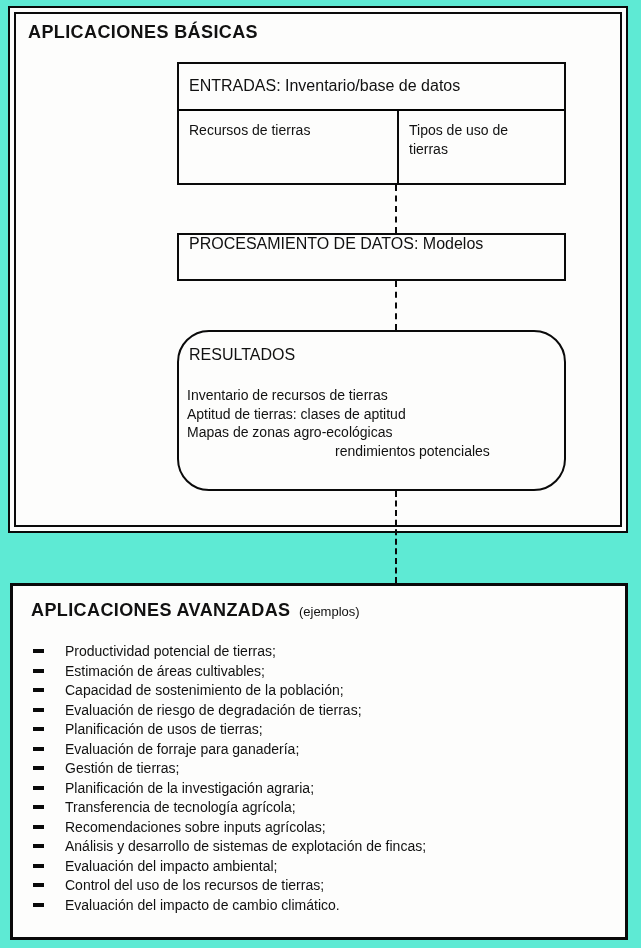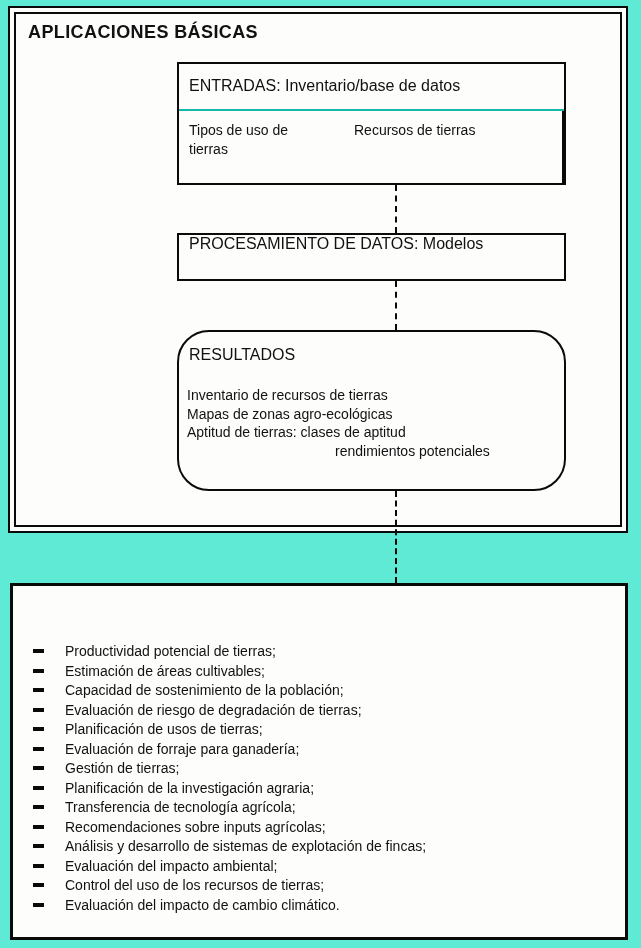--- a/index.html
+++ b/index.html
@@ -44,21 +44,21 @@
     border: 2px solid #0a0a0a;
     box-sizing: border-box;
     background: #fdfdfc;
     z-index: 2;
   }
 
   
   .entradas { left: 177px; top: 62px; width: 389px; height: 123px; }
   .entradas-header {
     height: 47px;
-    border-bottom: 2px solid #14b8a6;
+    border-bottom: 2px solid #000000;
     box-sizing: border-box;
     font-size: 16px;
     padding: 13px 0 0 10px;
   }
   .entradas-cells { display: flex; height: 72px; }
   .cell {
     box-sizing: border-box;
     font-size: 14px;
     padding: 10px 10px 0 10px;
     line-height: 19px;
@@ -151,46 +151,50 @@
 <div class="page">
 
   <div class="basic-outer">
     <div class="basic-inner"></div>
   </div>
   <div class="basic-title">APLICACIONES BÁSICAS</div>
 
   <div class="box entradas">
     <div class="entradas-header">ENTRADAS: Inventario/base de datos</div>
     <div class="entradas-cells">
+      <div class="cell cell-left">Recursos de tierras</div>
       <div class="cell cell-right">Tipos de uso de tierras</div>
-      <div class="cell cell-left">Recursos de tierras</div>
     </div>
   </div>
 
   <div class="dashed d1"></div>
 
   <div class="box procesamiento">
     <span>PROCESAMIENTO DE DATOS: Modelos</span>
   </div>
 
   <div class="dashed d2"></div>
 
   <div class="box resultados">
     <div class="resultados-title">RESULTADOS</div>
     <div class="res-lines">
       <div class="res-line">Inventario de recursos de tierras</div>
+      <div class="res-line">Aptitud de tierras: clases de aptitud</div>
       <div class="res-line">Mapas de zonas agro-ecológicas</div>
-      <div class="res-line">Aptitud de tierras: clases de aptitud</div>
       <div class="res-line indent">rendimientos potenciales</div>
     </div>
   </div>
 
   <div class="dashed d3"></div>
 
   <div class="advanced-box">
+    <div class="advanced-title">
+      <span class="big">APLICACIONES AVANZADAS</span>
+      <span class="small">(ejemplos)</span>
+    </div>
     <div class="adv-list">
       <div class="adv-item">
           <span class="dash"></span>
           <span>Productividad potencial de tierras;</span>
         </div>
       <div class="adv-item">
           <span class="dash"></span>
           <span>Estimación de áreas cultivables;</span>
         </div>
       <div class="adv-item">

